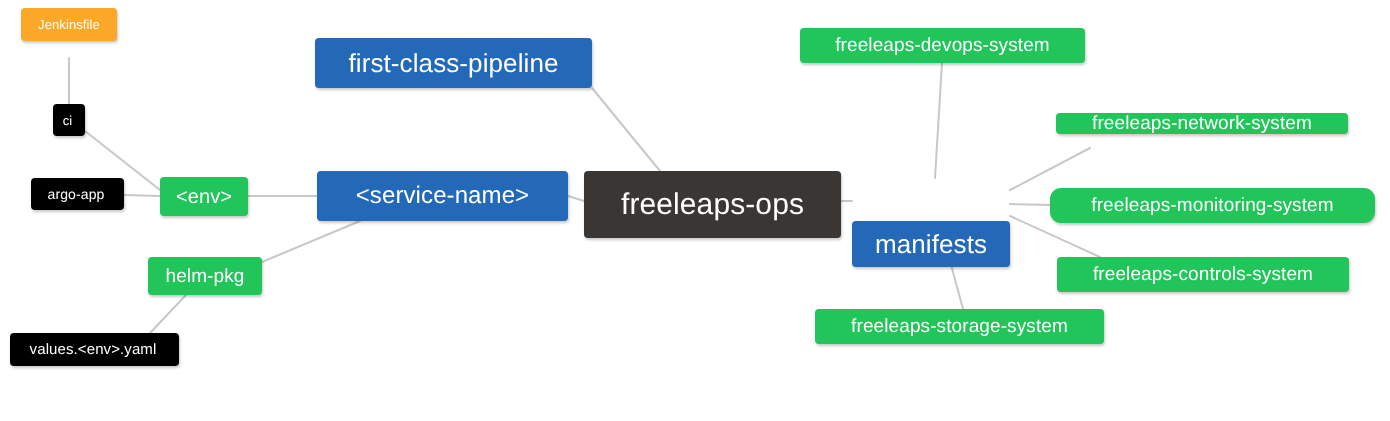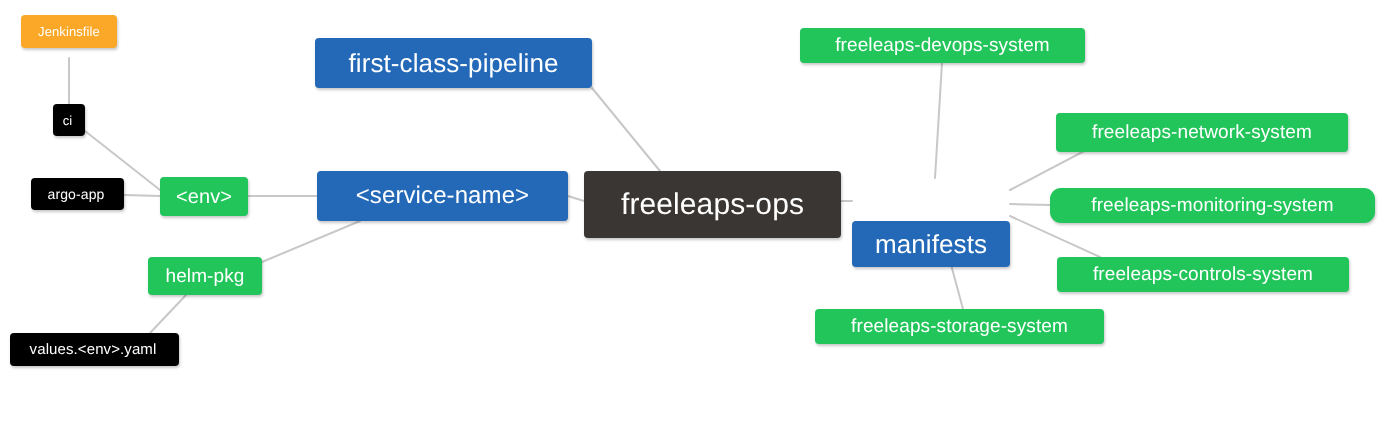--- a/index.html
+++ b/index.html
@@ -61,29 +61,29 @@
       <line x1="568" y1="196" x2="584" y2="201" stroke="#c8c8c8" stroke-width="2" stroke-linecap="round"></line>
       <line x1="592" y1="88" x2="660" y2="171" stroke="#c8c8c8" stroke-width="2" stroke-linecap="round"></line>
       <line x1="841" y1="201" x2="852" y2="201" stroke="#c8c8c8" stroke-width="2" stroke-linecap="round"></line>
       <line x1="935" y1="178" x2="942" y2="63" stroke="#c8c8c8" stroke-width="2" stroke-linecap="round"></line>
       <line x1="1010" y1="190" x2="1090" y2="148" stroke="#c8c8c8" stroke-width="2" stroke-linecap="round"></line>
       <line x1="1010" y1="204" x2="1050" y2="205" stroke="#c8c8c8" stroke-width="2" stroke-linecap="round"></line>
       <line x1="1010" y1="216" x2="1100" y2="257" stroke="#c8c8c8" stroke-width="2" stroke-linecap="round"></line>
       <line x1="940" y1="224" x2="963" y2="309" stroke="#c8c8c8" stroke-width="2" stroke-linecap="round"></line>
     </svg>
   <div id="node-layer">
-      <div class="node node-orange" style="left: 21px; top: 15px; width: 96px; height: 33px; font-size: 13px; text-align: center;">Jenkinsfile</div>
+      <div class="node node-orange" style="left: 21px; top: 8px; width: 96px; height: 33px; font-size: 13px; text-align: center;">Jenkinsfile</div>
       <div class="node node-redorange" style="left: 53px; top: 104px; width: 32px; height: 32px; font-size: 13px;">ci</div>
       <div class="node node-redorange" style="left: 31px; top: 178px; width: 93px; height: 32px; font-size: 14px;">argo-app</div>
       <div class="node node-green" style="left: 160px; top: 177px; width: 88px; height: 39px; font-size: 20px;">&lt;env&gt;</div>
       <div class="node node-green" style="left: 148px; top: 257px; width: 114px; height: 38px; font-size: 19px;">helm-pkg</div>
       <div class="node node-redorange" style="left: 10px; top: 333px; width: 169px; height: 33px; font-size: 15px;">values.&lt;env&gt;.yaml</div>
       <div class="node node-blue" style="left: 315px; top: 38px; width: 277px; height: 50px; font-size: 26px;">first-class-pipeline</div>
       <div class="node node-blue" style="left: 317px; top: 171px; width: 251px; height: 50px; font-size: 24px;">&lt;service-name&gt;</div>
       <div class="node node-root" style="left: 584px; top: 171px; width: 257px; height: 67px; font-size: 30px;">freeleaps-ops</div>
       <div class="node node-blue" style="left: 852px; top: 178px; width: 158px; height: 46px; font-size: 26px; margin-top: 43px;">manifests</div>
       <div class="node node-green" style="left: 800px; top: 28px; width: 285px; height: 35px; font-size: 19px;">freeleaps-devops-system</div>
-      <div class="node node-green" style="left: 1056px; top: 113px; width: 292px; height: 39px; font-size: 19px;">freeleaps-network-system</div>
+      <div class="node node-green" style="left: 1056px; top: 113px; width: 292px; height: 21px; font-size: 19px;">freeleaps-network-system</div>
       <div class="node node-green" style="left: 1050px; top: 188px; width: 325px; height: 35px; font-size: 19px; border-radius: 11px;">freeleaps-monitoring-system</div>
       <div class="node node-green" style="left: 1057px; top: 257px; width: 292px; height: 35px; font-size: 19px;">freeleaps-controls-system</div>
       <div class="node node-green" style="left: 815px; top: 309px; width: 289px; height: 35px; font-size: 19px;">freeleaps-storage-system</div>
     </div>
 </div>
 
 </body></html>

